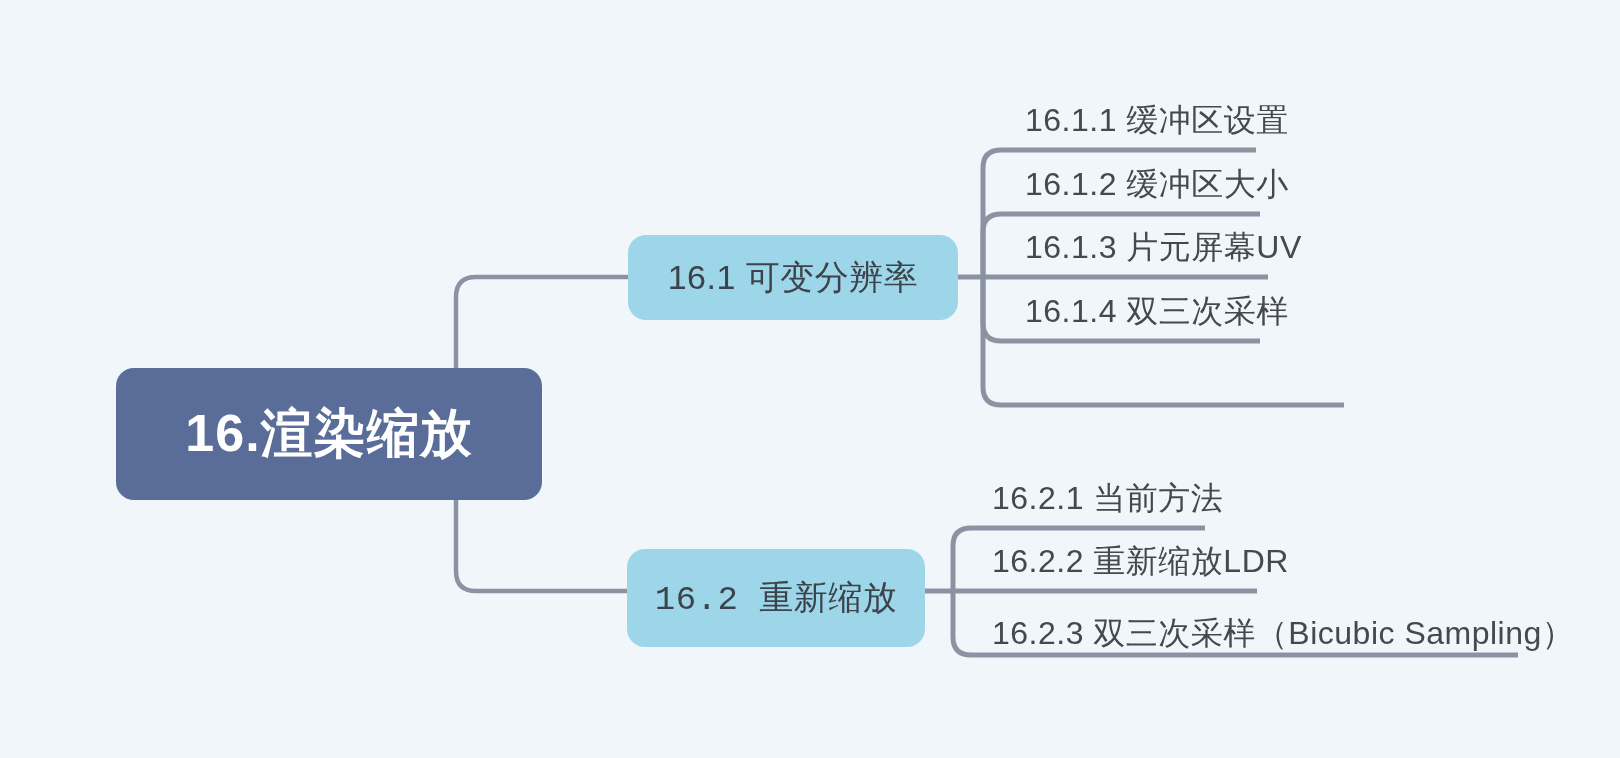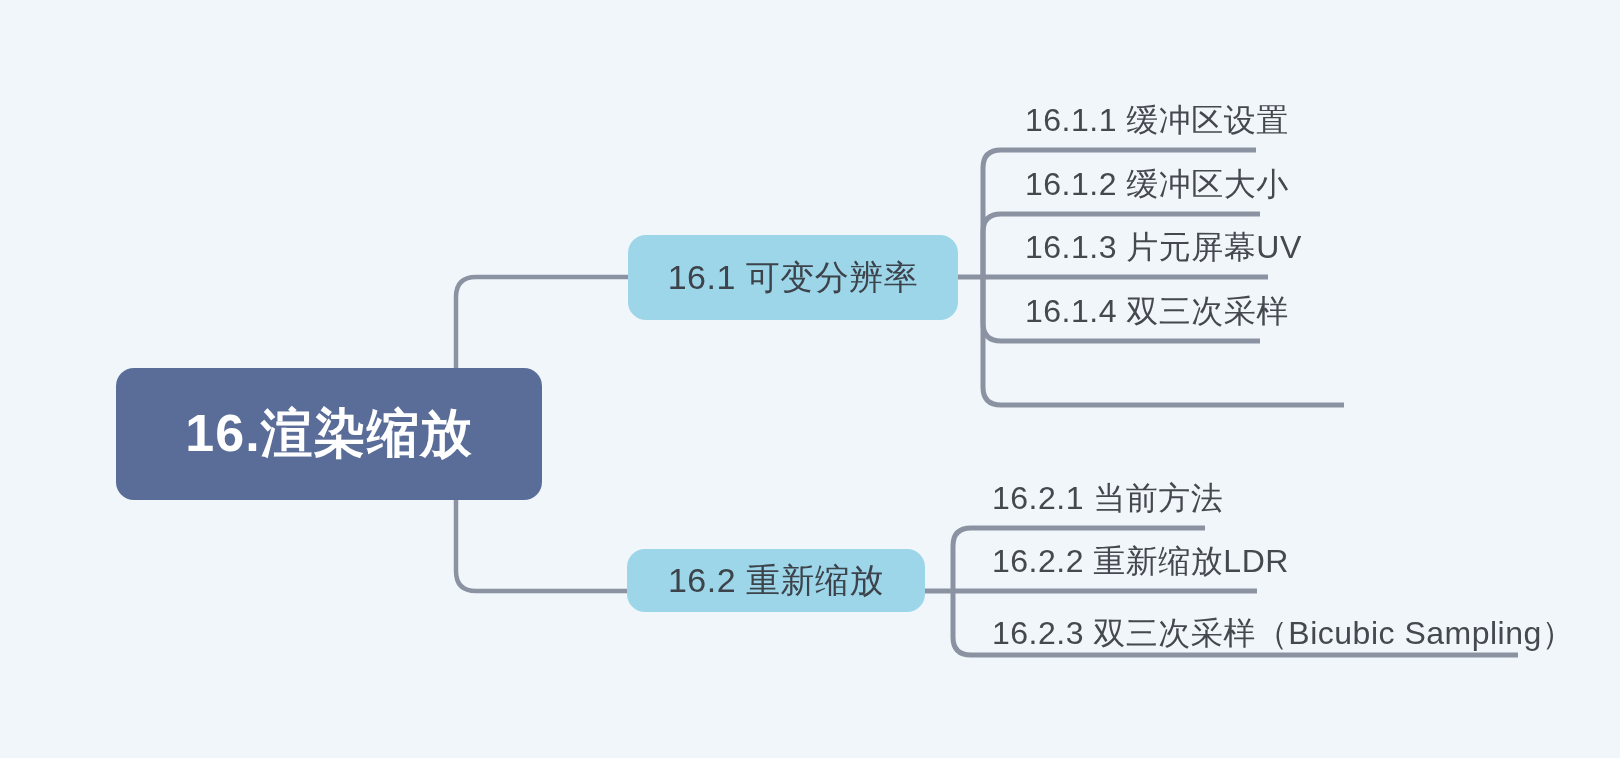--- a/index.html
+++ b/index.html
@@ -45,21 +45,21 @@
   }
   .branch-node {
     background: #9dd6e9;
     border-radius: 18px;
     color: #3d434b;
     font-size: 34px;
     font-weight: 500;
     letter-spacing: 0.5px;
   }
   .branch-node.b1 { left: 628px; top: 235px; width: 330px; height: 85px; }
-  .branch-node.b2 { left: 627px; top: 549px; width: 298px; height: 63px; }
+  .branch-node.b2 { left: 627px; top: 549px; width: 298px; height: 98px; font-family: Liberation Mono, monospace; }
   .leaf-label {
     position: absolute;
     color: #45484f;
     font-size: 32px;
     line-height: 32px;
     white-space: nowrap;
     letter-spacing: 0.5px;
     cursor: default;
   }
   

